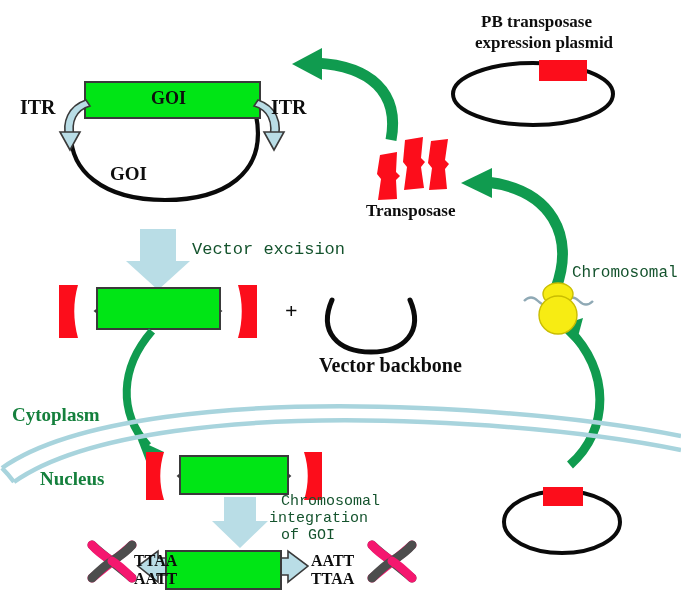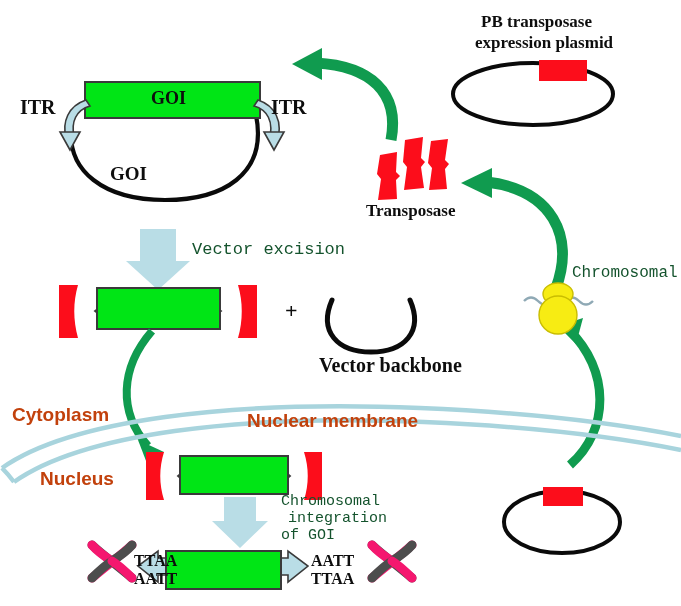--- a/index.html
+++ b/index.html
@@ -3,21 +3,21 @@
 <meta charset="utf-8">
 <style>
   html,body{margin:0;padding:0;background:#ffffff;}
   body{width:681px;height:606px;position:relative;overflow:hidden;
        font-family:"Liberation Serif",serif;}
   .stage{position:absolute;inset:0;width:681px;height:606px;}
   svg.layer{position:absolute;left:0;top:0;width:681px;height:606px;}
   .lbl{position:absolute;white-space:pre;line-height:1.12;}
   .bold-serif{font-family:"Liberation Serif",serif;font-weight:bold;color:#0d0d0d;text-align:center;}
   .plain-serif{font-family:Liberation Mono, monospace;font-weight:normal;color:#14532d;}
-  .blue-bold{font-family:Liberation Sans, sans-serif;font-weight:bold;color:#c2410c;}
+  .blue-bold{font-family:Liberation Serif, serif;font-weight:bold;color:#15803d;}
 </style>
 </head>
 <body>
 
 <div class="stage">
 
   <svg class="layer" viewBox="0 0 681 606">
     <defs>
       <marker id="none"></marker>
     </defs>
@@ -169,26 +169,25 @@
 
   <div class="lbl bold-serif" style="left:285px;top:299px;font-size:22px;">+</div>
 
   <div class="lbl bold-serif" style="left:319px;top:354px;font-size:20px;">Vector backbone</div>
 
   <div class="lbl plain-serif" style="left:572px;top:265px;font-size:16px;">Chromosomal</div>
 
 
   <div class="lbl blue-bold" style="left:12px;top:404px;font-size:19px;">Cytoplasm</div>
 
-  <div class="lbl blue-bold" style="left:247px;top:410px;font-size:19px;">Nuclear membrane</div>
 
   <div class="lbl blue-bold" style="left:40px;top:468px;font-size:19px;">Nucleus</div>
 
   <div class="lbl plain-serif" style="left:281px;top:494px;font-size:15px;">Chromosomal</div>
-  <div class="lbl plain-serif" style="left:288px;top:511px;font-size:15px;">integration</div>
+  <div class="lbl plain-serif" style="left:269px;top:511px;font-size:15px;">integration</div>
   <div class="lbl plain-serif" style="left:281px;top:528px;font-size:15px;">of GOI</div>
 
   <div class="lbl bold-serif" style="left:134px;top:552px;font-size:16px;">TTAA</div>
   <div class="lbl bold-serif" style="left:134px;top:570px;font-size:16px;">AATT</div>
 
   <div class="lbl bold-serif" style="left:311px;top:552px;font-size:16px;">AATT</div>
   <div class="lbl bold-serif" style="left:311px;top:570px;font-size:16px;">TTAA</div>
 
 </div>
 

